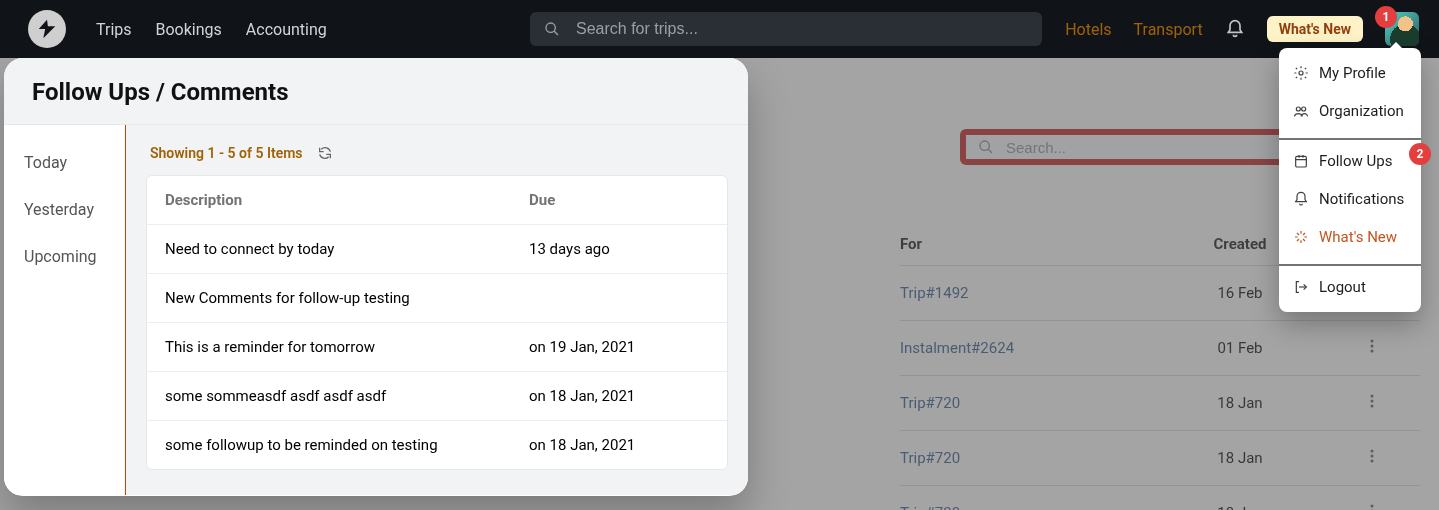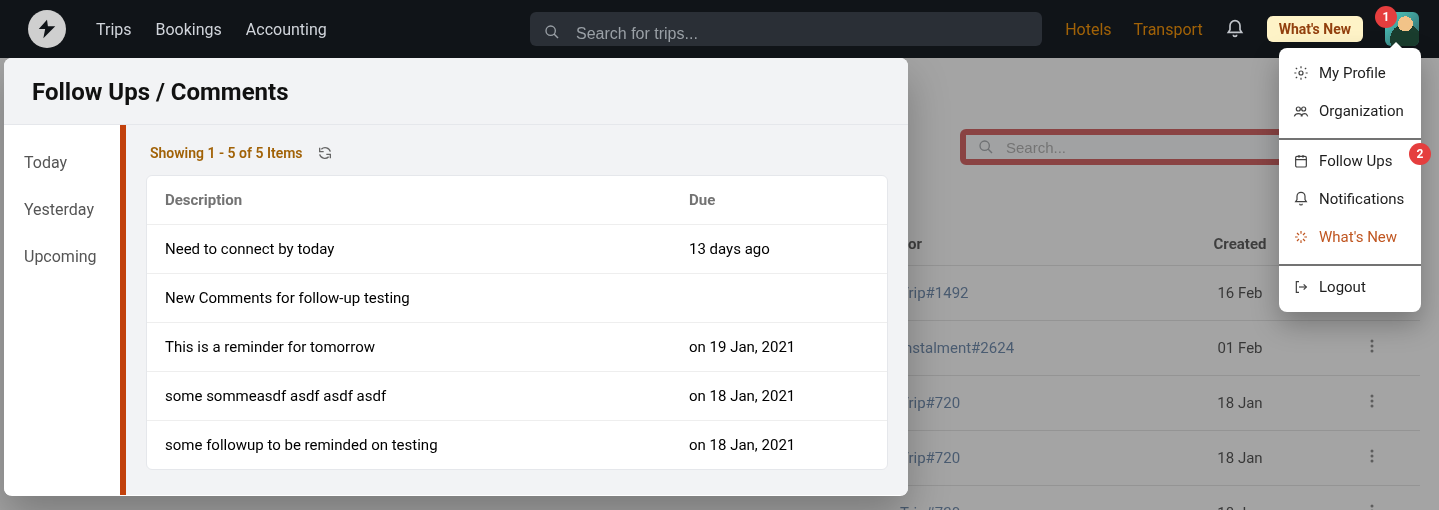--- a/index.html
+++ b/index.html
@@ -38,21 +38,21 @@
     display:flex;align-items:center;justify-content:center;
   }
   .logo svg { width: 22px; height: 22px; fill: #101418; }
   .navlinks { display: flex; gap: 24px; margin-left: 30px; font-size: 16px; }
   .navlinks span { cursor: pointer; }
 
   .searchwrap {
     position: absolute; left: 530px; top: 12px;
     width: 512px; height: 34px;
     background: #2a2f36; border-radius: 6px;
-    display: flex; align-items: flex-start; padding: 12px 14px;
+    display: flex; align-items: center; padding: 4px 14px;
   }
   .searchwrap svg { width: 16px; height: 16px; stroke: #9aa0a6; fill: none; stroke-width: 2; margin-right: 14px; }
   .searchwrap input {
     flex: 1; background: none; border: none; outline: none;
     color: #d1d5db; font-size: 16px;
   }
   .searchwrap input::placeholder { color: #9aa0a6; }
 
   .rightnav {
     position: absolute; right: 20px; top: 0; height: 58px;
@@ -127,38 +127,38 @@
   .bg-table .row { display:flex; padding:18px 0; border-top:1px solid #cfcfcf; align-items:center; }
   .bg-table .cfor { width:260px; color: var(--link); }
   .bg-table .ccreated { width:160px; text-align:center; }
   .bg-table .cmenu { width:80px; text-align:right; padding-right:26px; color:#555; }
   .bg-table .hdr .cfor, .bg-table .hdr .ccreated { color:#111; }
   .bg-table svg.more { width:4px; height:14px; }
 
   
   .card {
     position: absolute; left: 4px; top: 58px;
-    width: 904px; height: 438px;
+    width: 744px; height: 438px;
     background: #fff;
-    border-radius: 8px;
+    border-radius: 19px;
     box-shadow: 0 20px 40px rgba(0,0,0,0.25);
     z-index: 20;
     overflow: hidden;
   }
   .card-head {
     padding: 20px 28px 18px;
     background: #f2f3f5;
     border-bottom: 1px solid #e5e7eb;
   }
   .card-title { font-size: 24px; font-weight: 700; color:#111; }
   .card-body { display:flex; height: calc(100% - 68px); }
 
   .sidebar {
     width: 122px;
-    border-right: 6px solid #c2410c;
+    border-right: 1px solid #c2410c;
     background:#fff;
     padding-top: 14px;
   }
   .sidebar div {
     padding: 14px 20px; font-size: 16px; color:#555; cursor:pointer;
   }
   .sidebar div.active {
     color:#111; font-weight:700;
     border-right: 3px solid #2d2d9c;
     background:#fff;

